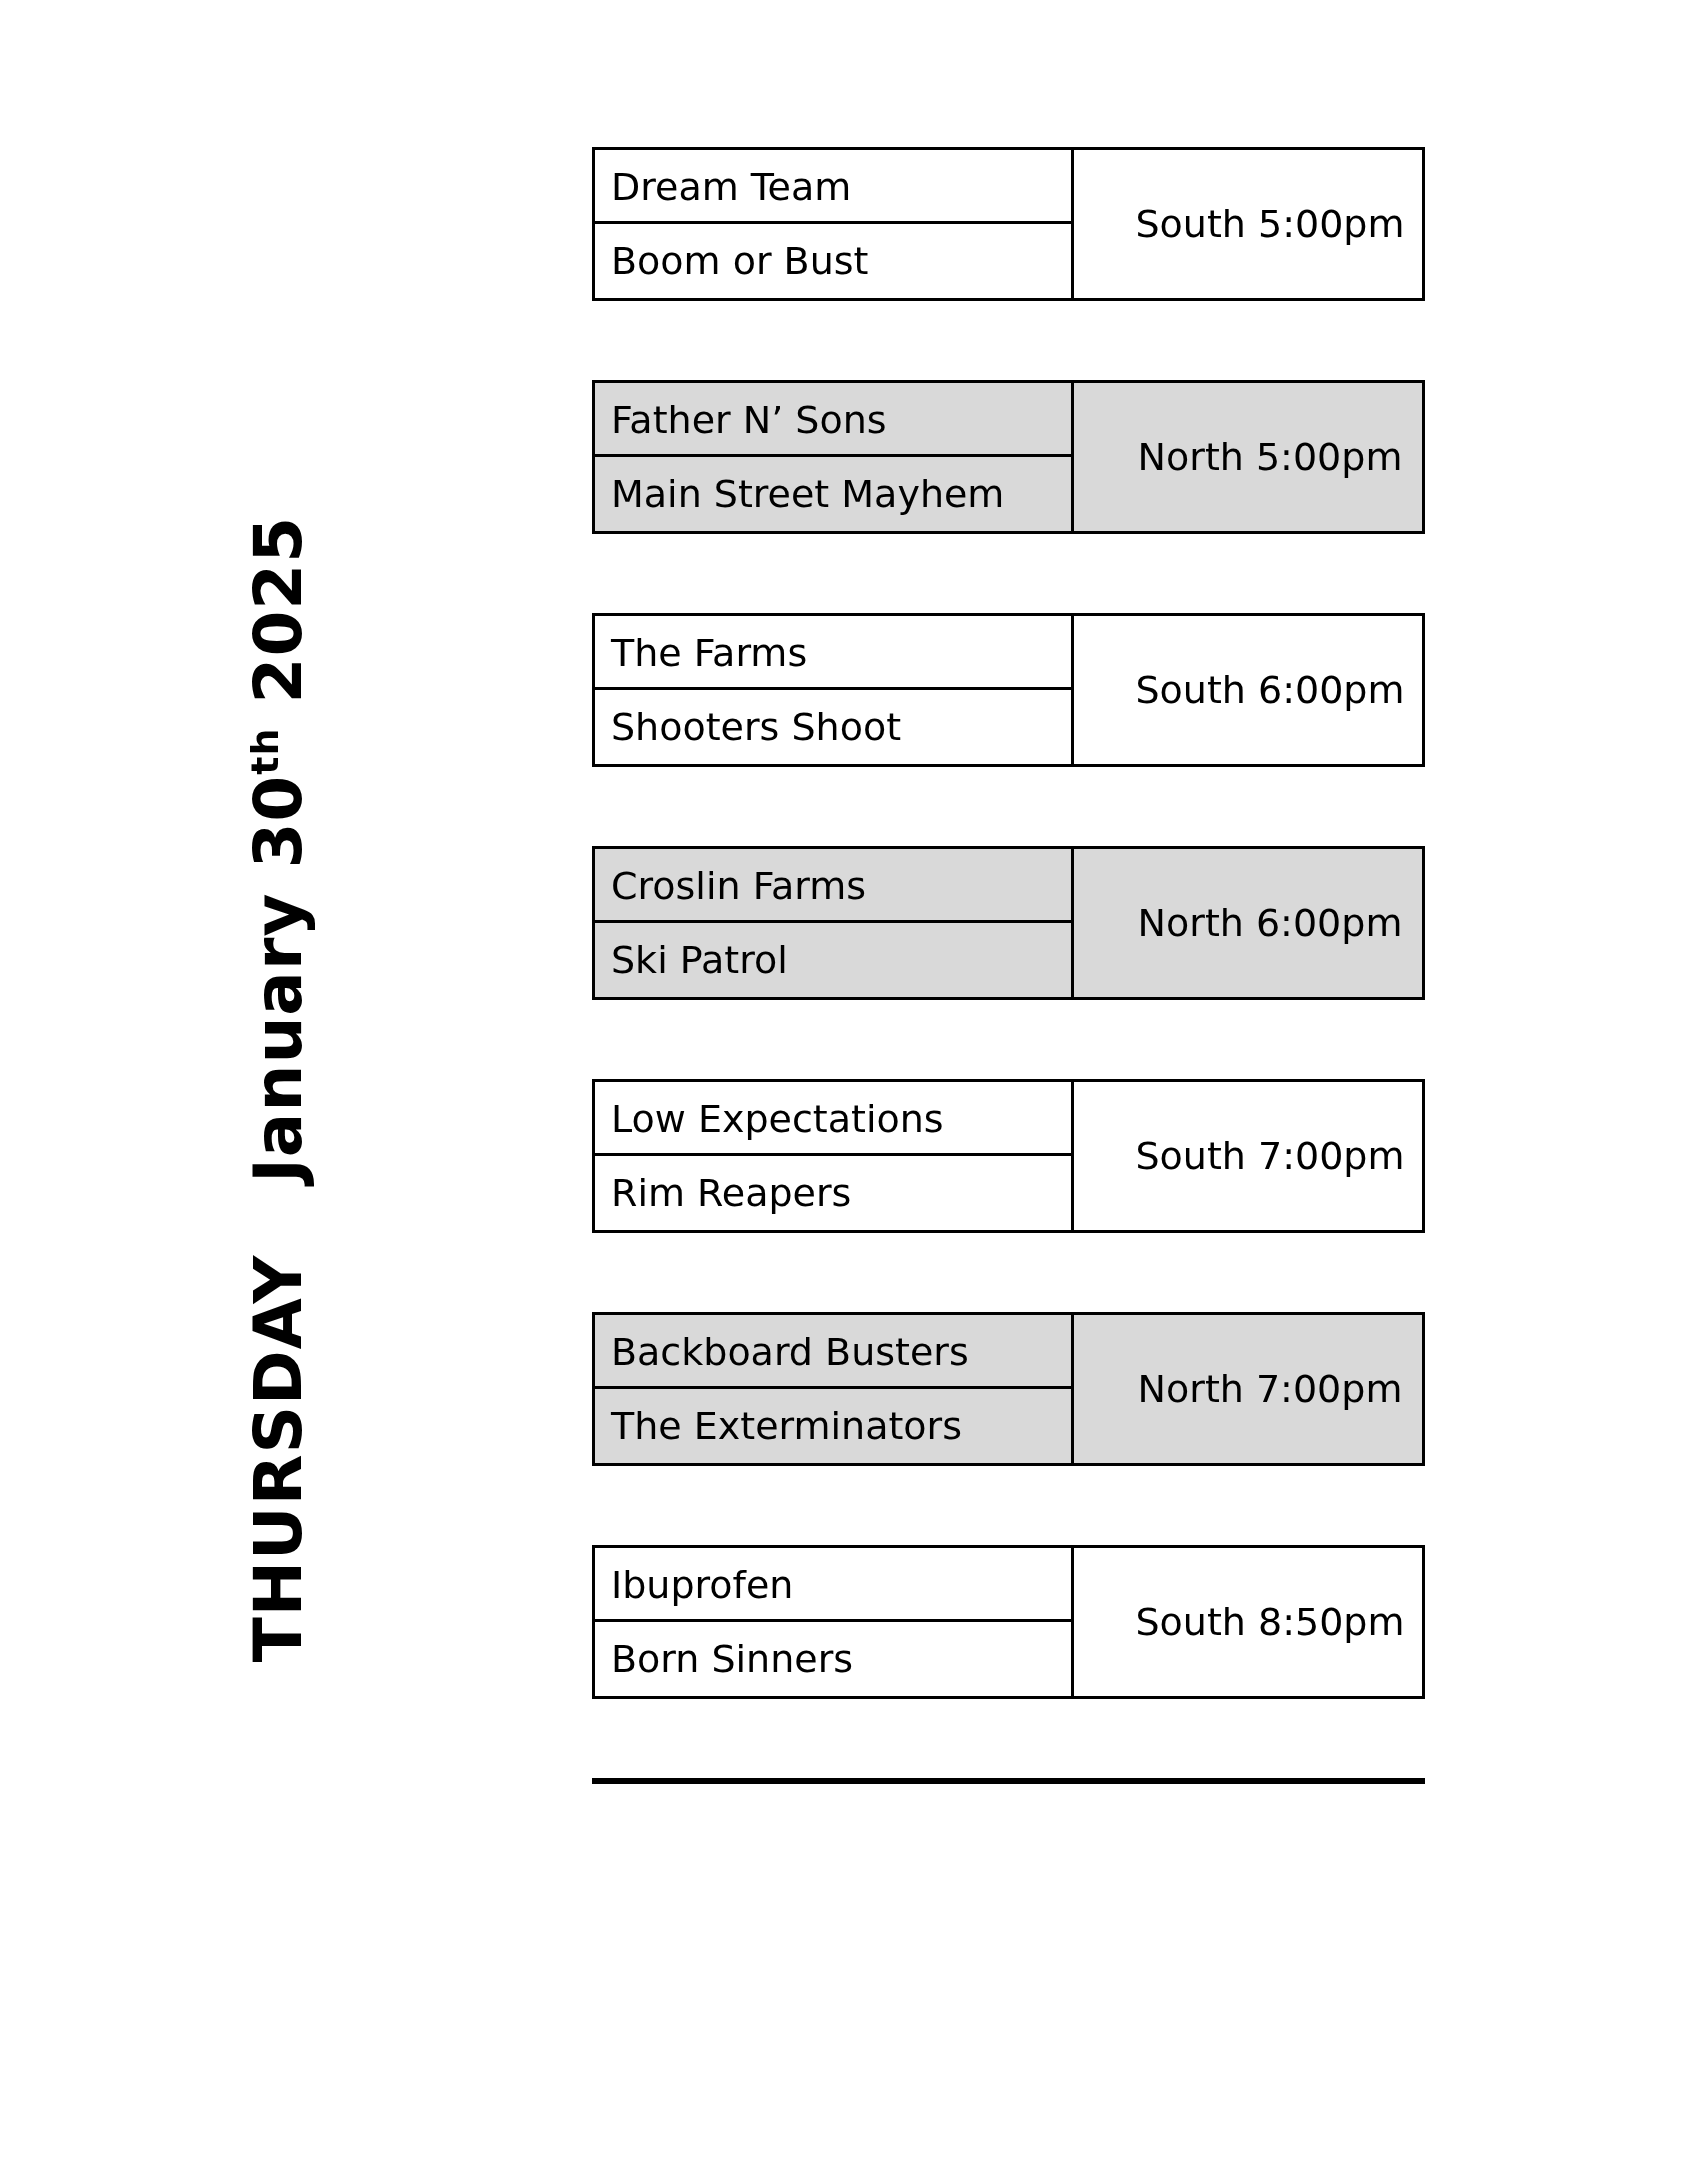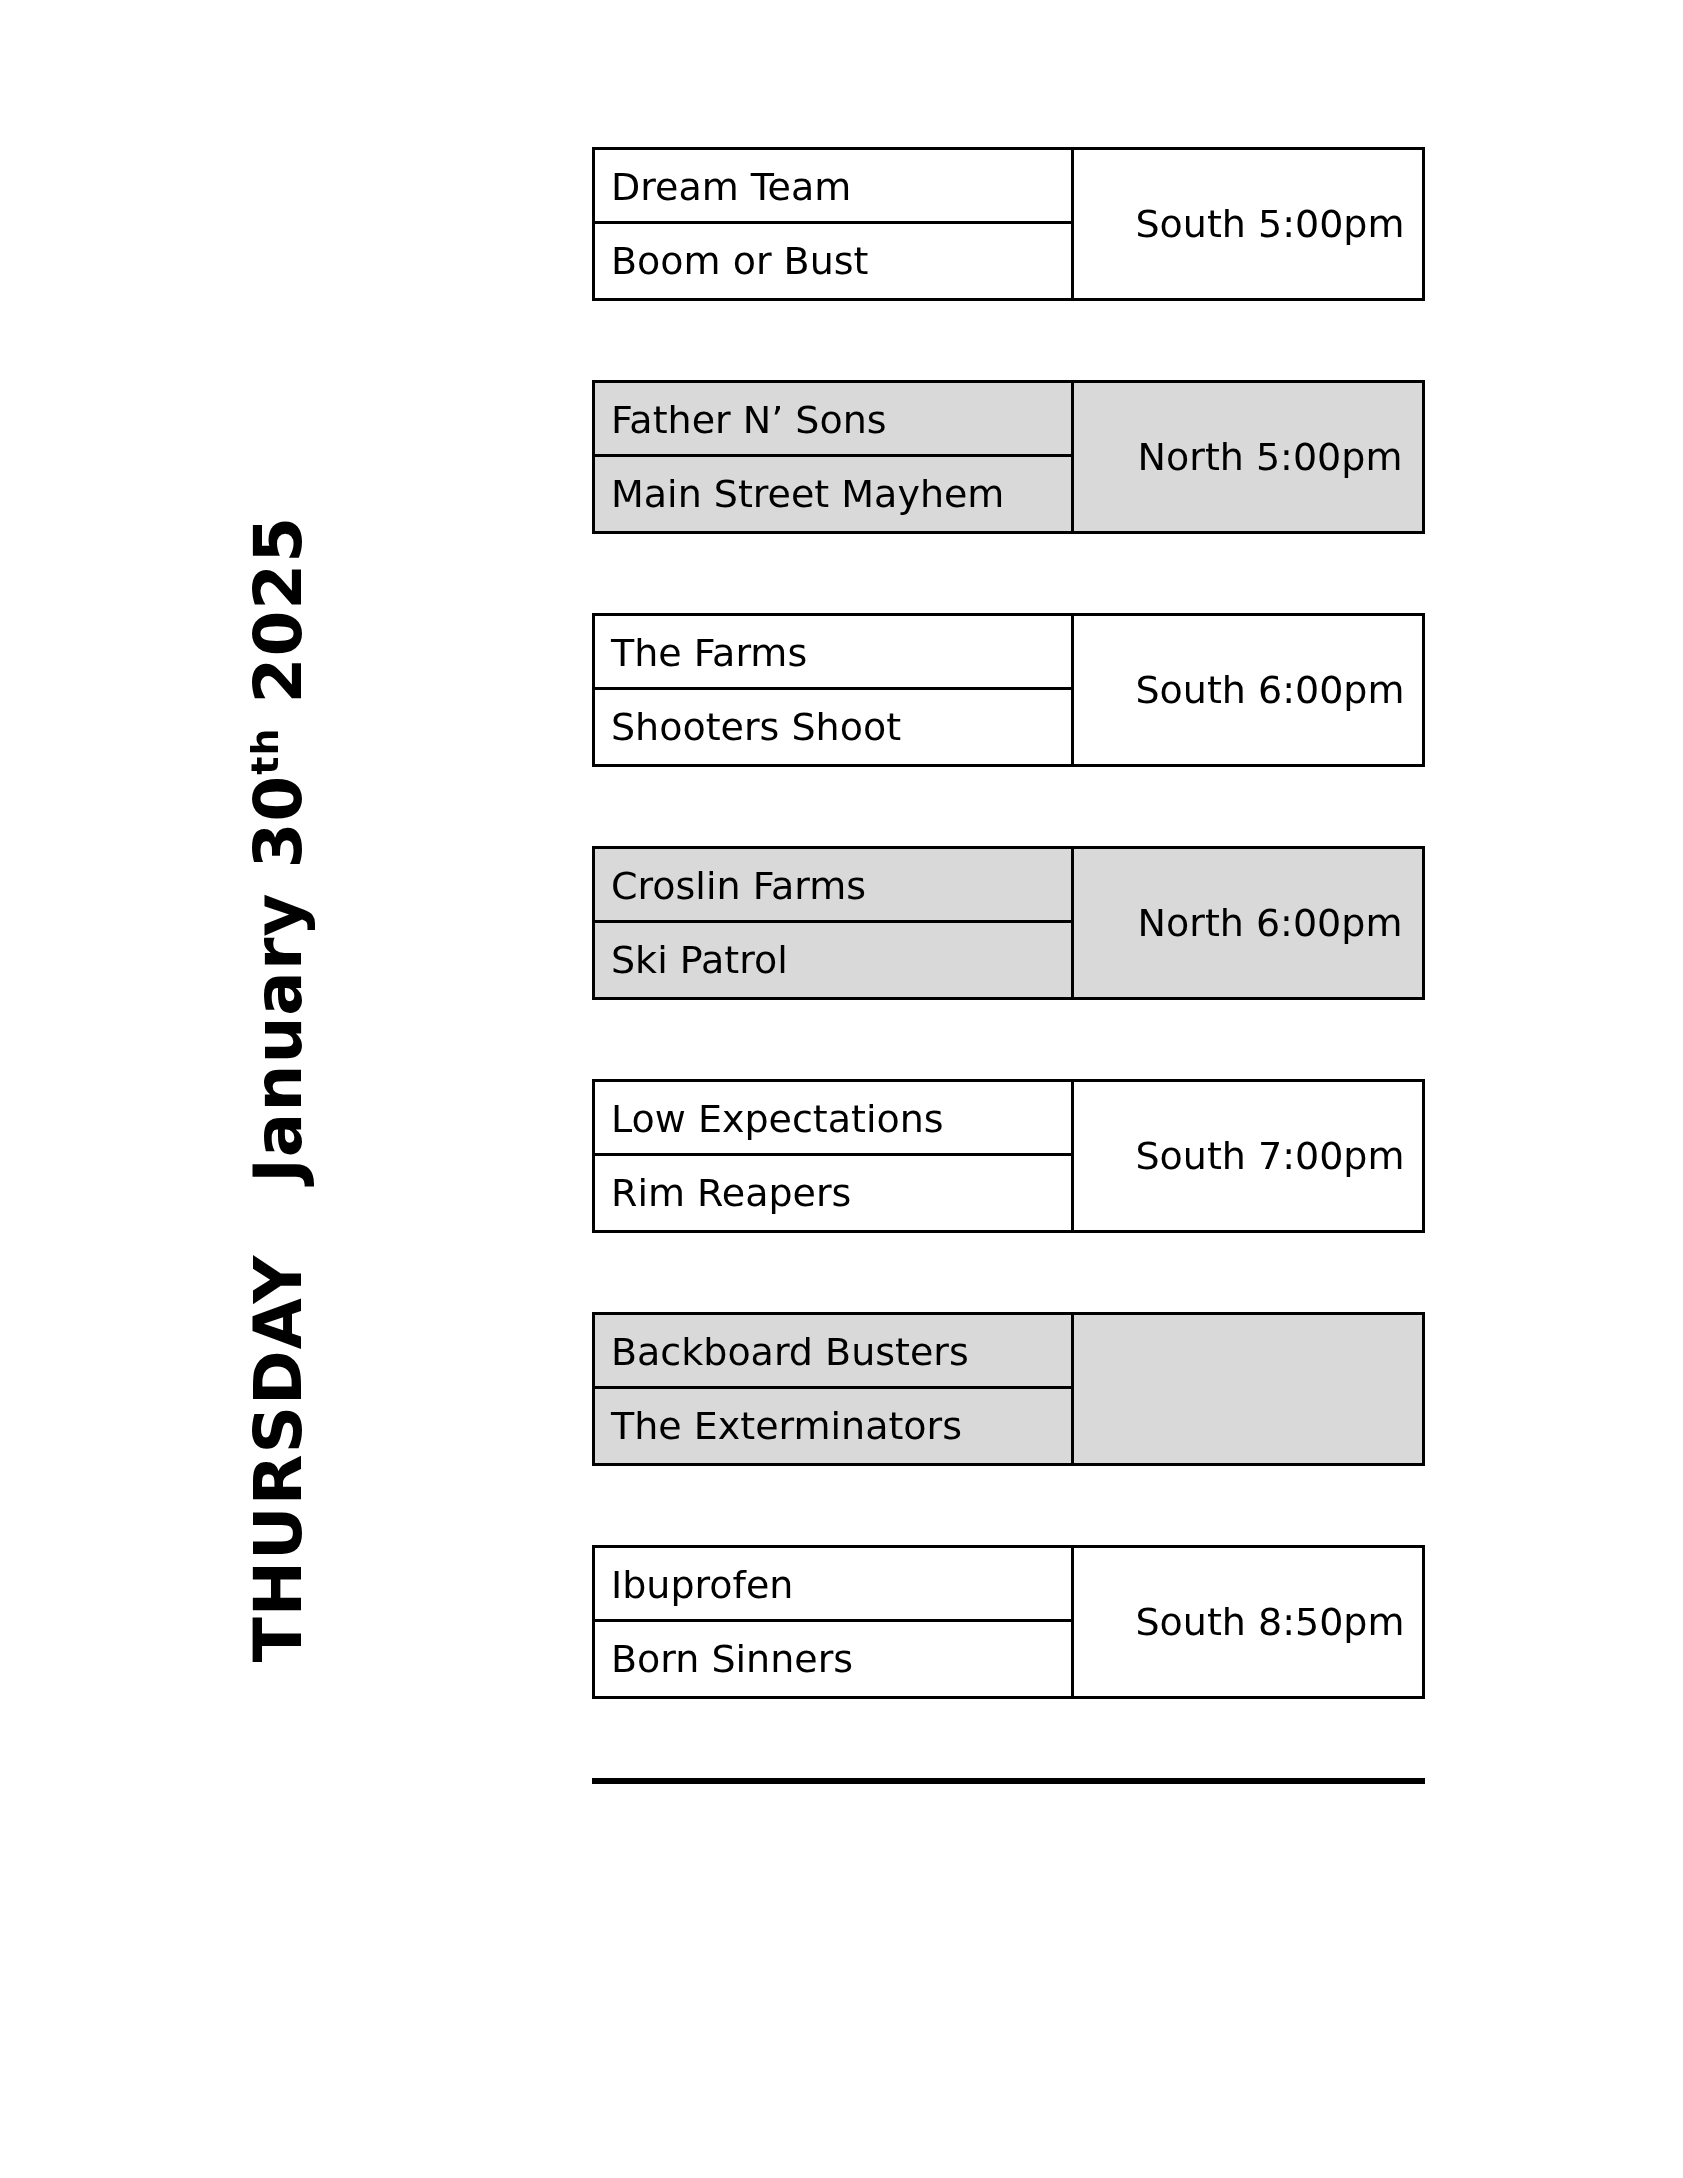--- a/index.html
+++ b/index.html
@@ -150,20 +150,21 @@
       <div class="team">Rim Reapers</div>
     </div>
     <div class="court">South 7:00pm</div>
   </div>
 
   <div class="game shaded">
     <div class="teams">
       <div class="team top">Backboard Busters</div>
       <div class="team">The Exterminators</div>
     </div>
+    <div class="court">North 7:00pm</div>
   </div>
 
   <div class="game plain">
     <div class="teams">
       <div class="team top">Ibuprofen</div>
       <div class="team">Born Sinners</div>
     </div>
     <div class="court">South 8:50pm</div>
   </div>
 

